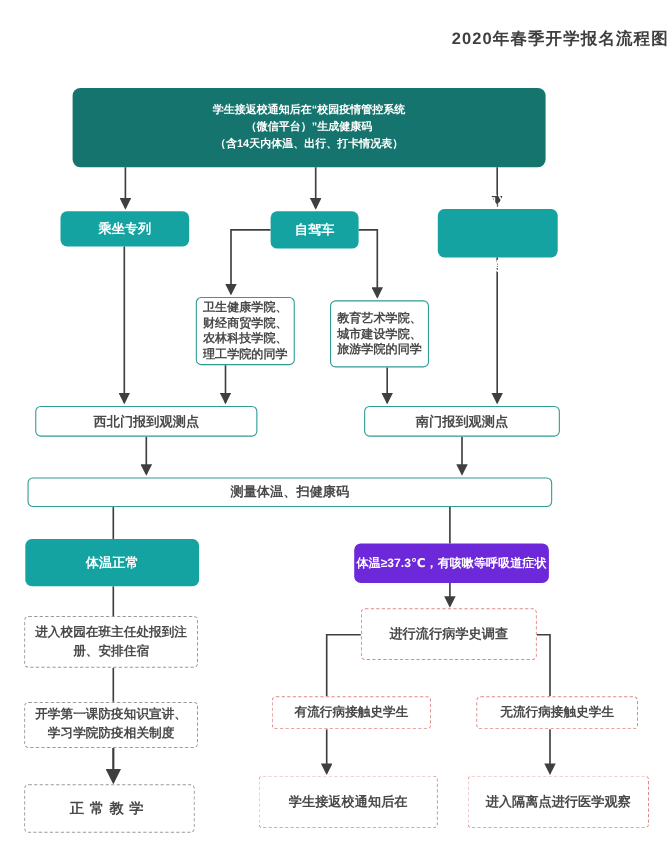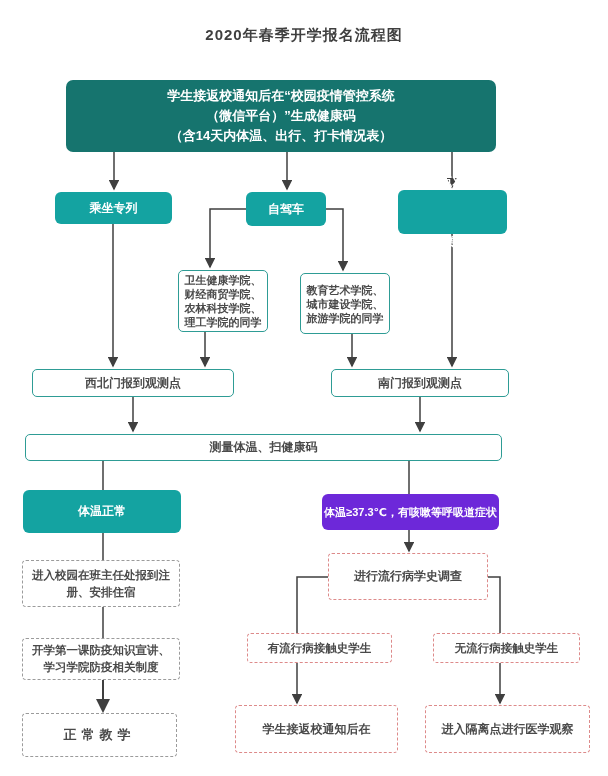--- a/index.html
+++ b/index.html
@@ -2,29 +2,29 @@
 <html><head>
 <meta charset="utf-8">
 <style>
   html,body{margin:0;padding:0;background:#ffffff;}
   body{font-family:"Liberation Sans","DejaVu Sans",sans-serif;}
   #canvas{position:relative;width:608px;height:776px;background:#ffffff;overflow:hidden;}
   #connectors{position:absolute;left:0;top:0;width:608px;height:776px;}
   .node{position:absolute;box-sizing:border-box;display:flex;flex-direction:column;
         align-items:center;justify-content:center;text-align:center;color:#4a4a4a;
         font-weight:bold;background:#ffffff;border-radius:5px;}
-  .title{position:absolute;left:0;top:26px;width:608px;text-align:center;
+  .title{position:absolute;left:0;top:26px;width:608px;text-align:right;
          font-size:15px;font-weight:bold;color:#3f3f3f;letter-spacing:1px;}
   .teal-dark{background:#16746E;color:#ffffff;border:none;}
   .teal{background:#14A3A1;color:#ffffff;border:none;border-radius:6px;}
   .red-solid{background:#6d28d9;color:#ffffff;border:none;border-radius:6px;}
   .teal-border{border:1.5px solid #2E9C95;border-radius:5px;}
   .gray-dashed{border:1px dashed #9b9b9b;border-radius:4px;align-items:center;}
   .red-dashed{border:1px dashed #DD8A8A;border-radius:4px;}
-  .fs13{font-size:13px;line-height:1.55;}
+  .fs13{font-size:10px;line-height:1.55;}
   .fs12{font-size:12px;line-height:1.4;}
   .fs11{font-size:11px;line-height:14px;}
   .fs115{font-size:11.5px;line-height:1.45;}
   .spaced{letter-spacing:5px;font-size:13px;}
 </style>
 </head>
 <body>
 
 <div id="canvas">
 

